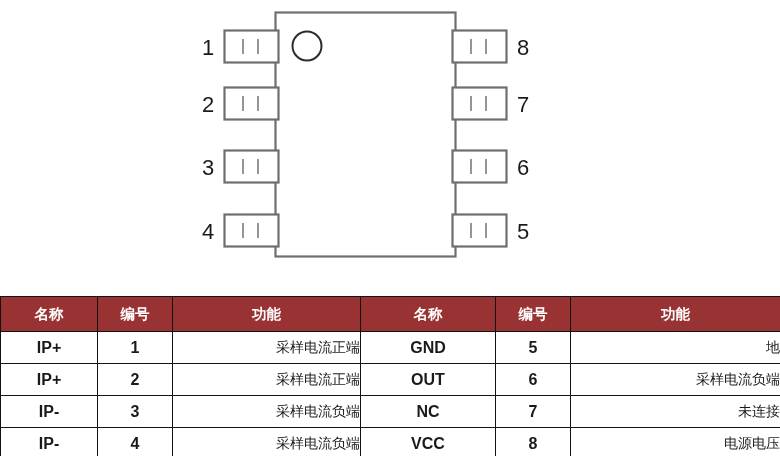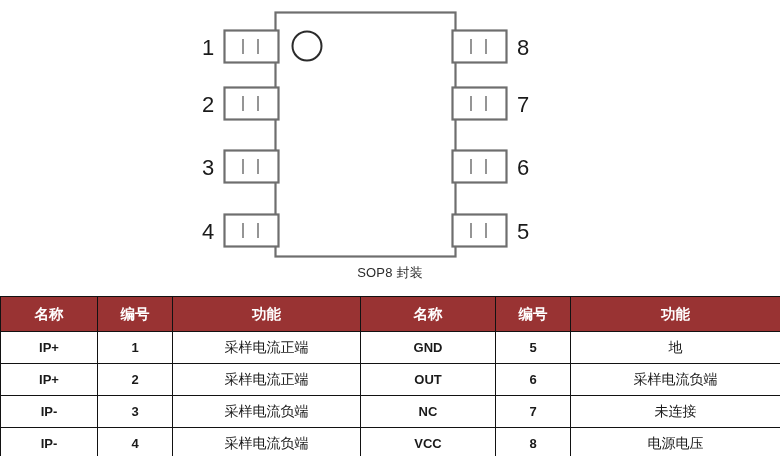--- a/index.html
+++ b/index.html
@@ -68,25 +68,26 @@
     height: 31px;
     background: #ffffff;
     font-size: 14px;
     font-weight: normal;
     color: #1a1a1a;
   }
   #pin-table tbody td.cell-name,
   #pin-table tbody td.cell-num {
     font-family: "Liberation Sans", "DejaVu Sans", sans-serif;
     font-weight: bold;
-    font-size: 13px;
+    font-size: 16px;
     border-radius: 16px;
   }
   #pin-table tbody td.cell-func {
     font-size: 14px;
+    text-align: right;
   }
   .col-name  { width: 97px; }
   .col-num   { width: 75px; }
   .col-func  { width: 188px; }
   .col-name2 { width: 135px; }
   .col-num2  { width: 75px; }
   .col-func2 { width: 210px; }
 </style>
 </head>
 <body>
@@ -145,21 +146,20 @@
     <text x="208" y="112" text-anchor="middle" font-family="Liberation Sans, DejaVu Sans, sans-serif" font-size="22" fill="#1a1a1a">2</text>
     <text x="208" y="175" text-anchor="middle" font-family="Liberation Sans, DejaVu Sans, sans-serif" font-size="22" fill="#1a1a1a">3</text>
     <text x="208" y="239" text-anchor="middle" font-family="Liberation Sans, DejaVu Sans, sans-serif" font-size="22" fill="#1a1a1a">4</text>
 
     <text x="523" y="55" text-anchor="middle" font-family="Liberation Sans, DejaVu Sans, sans-serif" font-size="22" fill="#1a1a1a">8</text>
     <text x="523" y="112" text-anchor="middle" font-family="Liberation Sans, DejaVu Sans, sans-serif" font-size="22" fill="#1a1a1a">7</text>
     <text x="523" y="175" text-anchor="middle" font-family="Liberation Sans, DejaVu Sans, sans-serif" font-size="22" fill="#1a1a1a">6</text>
     <text x="523" y="239" text-anchor="middle" font-family="Liberation Sans, DejaVu Sans, sans-serif" font-size="22" fill="#1a1a1a">5</text>
   </svg>
 
-  <div class="pkg-caption">SOP8 封装</div>
 </div>
 
 <table id="pin-table">
   <colgroup>
     <col class="col-name">
       <col class="col-num">
       <col class="col-func">
     <col class="col-name2">
       <col class="col-num2">
       <col class="col-func2">

